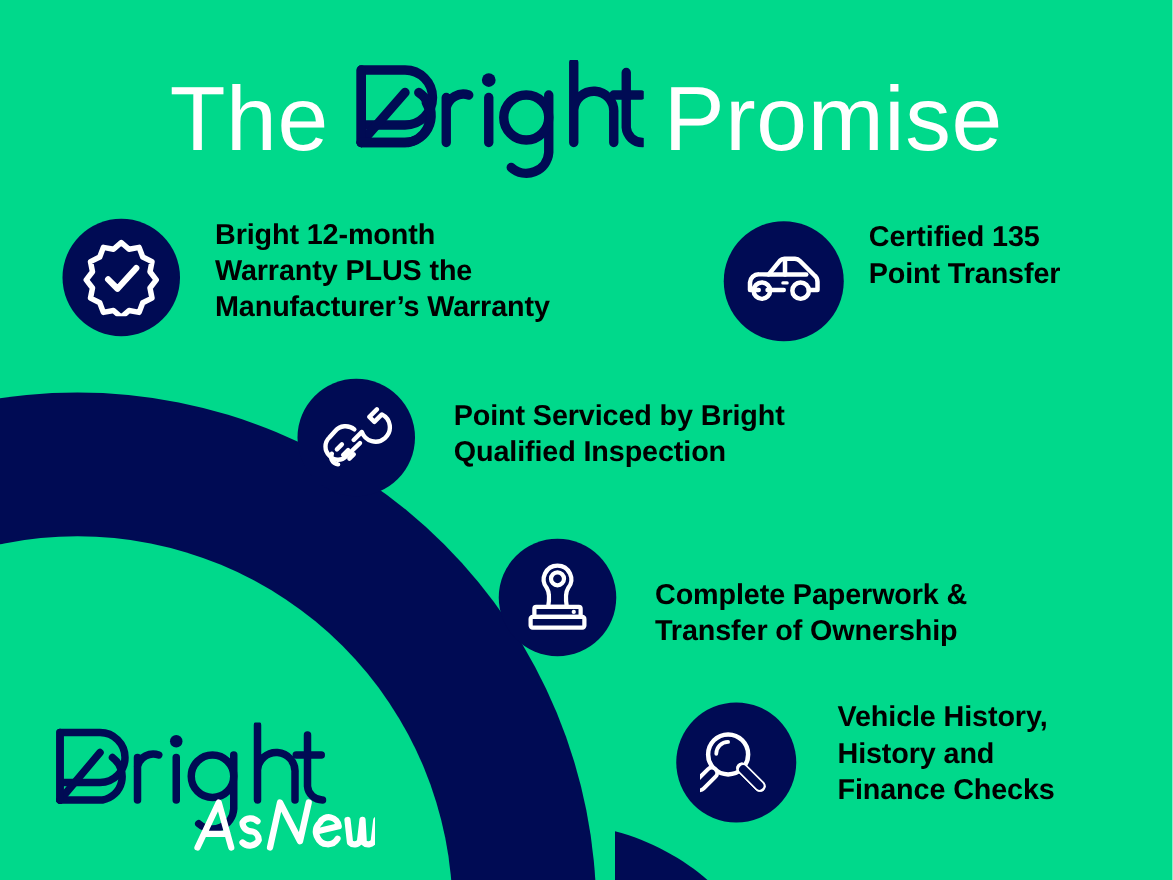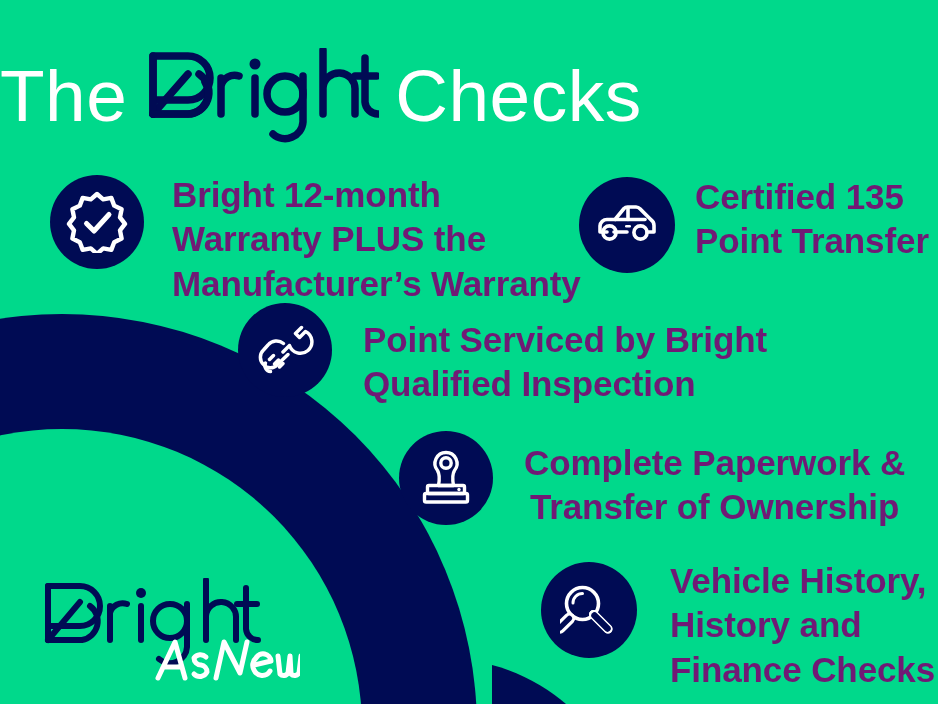--- a/index.html
+++ b/index.html
@@ -29,20 +29,21 @@
 
   
   .header {
     position: absolute;
     left: 0;
     top: 40px;
     width: 938px;
     height: 110px;
     display: flex;
     align-items: center;
+    justify-content: center;
     gap: 0;
     white-space: nowrap;
   }
   .header-word {
     color: #ffffff;
     font-size: 73px;
     font-weight: 300;
     letter-spacing: 0.5px;
     line-height: 1;
   }
@@ -61,22 +62,22 @@
   }
   .icon-badge {
     flex: 0 0 auto;
     border-radius: 50%;
     background: #000b54;
     display: flex;
     align-items: center;
     justify-content: center;
   }
   .promise-text {
-    color: #701a75;
-    font-size: 35px;
+    color: #000000;
+    font-size: 23px;
     font-weight: bold;
     line-height: 1.27;
     letter-spacing: -0.1px;
   }
   .promise-text .ln { display: block; }
 
   
   #item-0 { left: 50px;  top: 175px; }
   #item-0 .icon-badge { width: 94px; height: 94px; }
   #item-0 .promise-text { margin-left: 28px; margin-top: -2px; }
@@ -84,21 +85,21 @@
   #item-1 { left: 579px; top: 177px; }
   #item-1 .icon-badge { width: 96px; height: 96px; }
   #item-1 .promise-text { margin-left: 20px; margin-top: -2px; }
 
   #item-2 { left: 238px; top: 303px; }
   #item-2 .icon-badge { width: 94px; height: 94px; }
   #item-2 .promise-text { margin-left: 31px; margin-top: 15px; }
 
   #item-3 { left: 399px; top: 431px; }
   #item-3 .icon-badge { width: 94px; height: 94px; }
-  #item-3 .promise-text { margin-left: 31px; margin-top: 10px; text-align: center; }
+  #item-3 .promise-text { margin-left: 31px; margin-top: 30px; }
 
   #item-4 { left: 541px; top: 562px; }
   #item-4 .icon-badge { width: 96px; height: 96px; }
   #item-4 .promise-text { margin-left: 33px; margin-top: -3px; }
 
   
   .footer-logo {
     position: absolute;
     left: 40px;
     top: 578px;
@@ -151,21 +152,21 @@
           <circle cx="142" cy="46" r="18"></circle>
 
           <path d="M 180 2 L 180 66 M 180 40 A 16 16 0 0 1 212 42 L 212 66"></path>
 
           <path d="M 222 10 L 222 54 A 13 13 0 0 0 235 66 M 212 28 L 234 28"></path>
         </g>
         <circle cx="112" cy="16" r="5.5" fill="#000b54"></circle>
       </svg>
     </span>
 
-    <span class="header-word">Checks</span>
+    <span class="header-word">Promise</span>
   </div>
 
   <div class="promise-item" id="item-0">
     <div class="icon-badge">
       <svg width="62" height="62" viewBox="0 0 62 62" aria-hidden="true">
         <path d="M31 3 L37.2 8.4 L45.3 6.9 L48.2 14.6 L55.6 18.3 L54 26.4 L59 32.9
                  L54 39.4 L55.6 47.5 L48.2 51.2 L45.3 58.9 L37.2 57.4 L31 62.8
                  L24.8 57.4 L16.7 58.9 L13.8 51.2 L6.4 47.5 L8 39.4 L3 32.9
                  L8 26.4 L6.4 18.3 L13.8 14.6 L16.7 6.9 L24.8 8.4 Z" fill="none" stroke="#ffffff" stroke-width="4.4" stroke-linejoin="round"></path>
         <path d="M20.5 32.5 L28 40 L43 23.5" fill="none" stroke="#ffffff" stroke-width="5" stroke-linecap="round" stroke-linejoin="round"></path>

